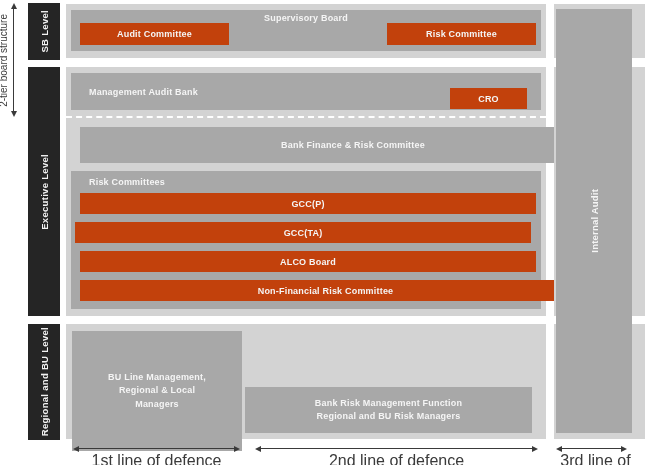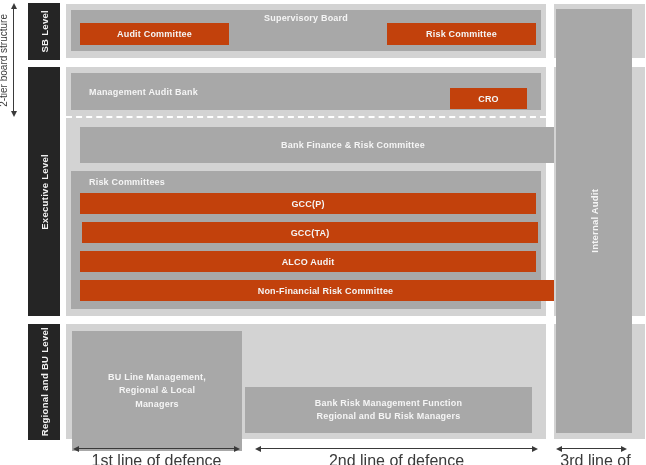--- a/index.html
+++ b/index.html
@@ -121,25 +121,25 @@
 
     <div class="box-med center-flex" style="left:14px; top:60px; width:546px; height:36px;">
       <span class="wtxt">Bank Finance &amp; Risk Committee</span>
     </div>
 
     <div class="box-med" style="left:5px; top:104px; width:470px; height:138px;">
       <div class="wtxt abs" style="left:18px; top:6px;">Risk Committees</div>
       <div class="box-dark" style="left:9px; top:22px; width:456px; height:21px;">
         <span class="wtxt">GCC(P)</span>
       </div>
-      <div class="box-dark" style="left:11px; top:51px; width:456px; height:21px;">
+      <div class="box-dark" style="left:4px; top:51px; width:456px; height:21px;">
         <span class="wtxt">GCC(TA)</span>
       </div>
       <div class="box-dark" style="left:9px; top:80px; width:456px; height:21px;">
-        <span class="wtxt">ALCO Audit</span>
+        <span class="wtxt">ALCO Board</span>
       </div>
       <div class="box-dark" style="left:9px; top:109px; width:491px; height:21px;">
         <span class="wtxt">Non-Financial Risk Committee</span>
       </div>
     </div>
   </div>
 
   <div class="panel" style="left:66px; top:324px; width:480px; height:115px;">
     <div class="box-med center-flex" style="left:6px; top:7px; width:170px; height:120px;">
       <span class="wtxt pre">BU Line Management,

